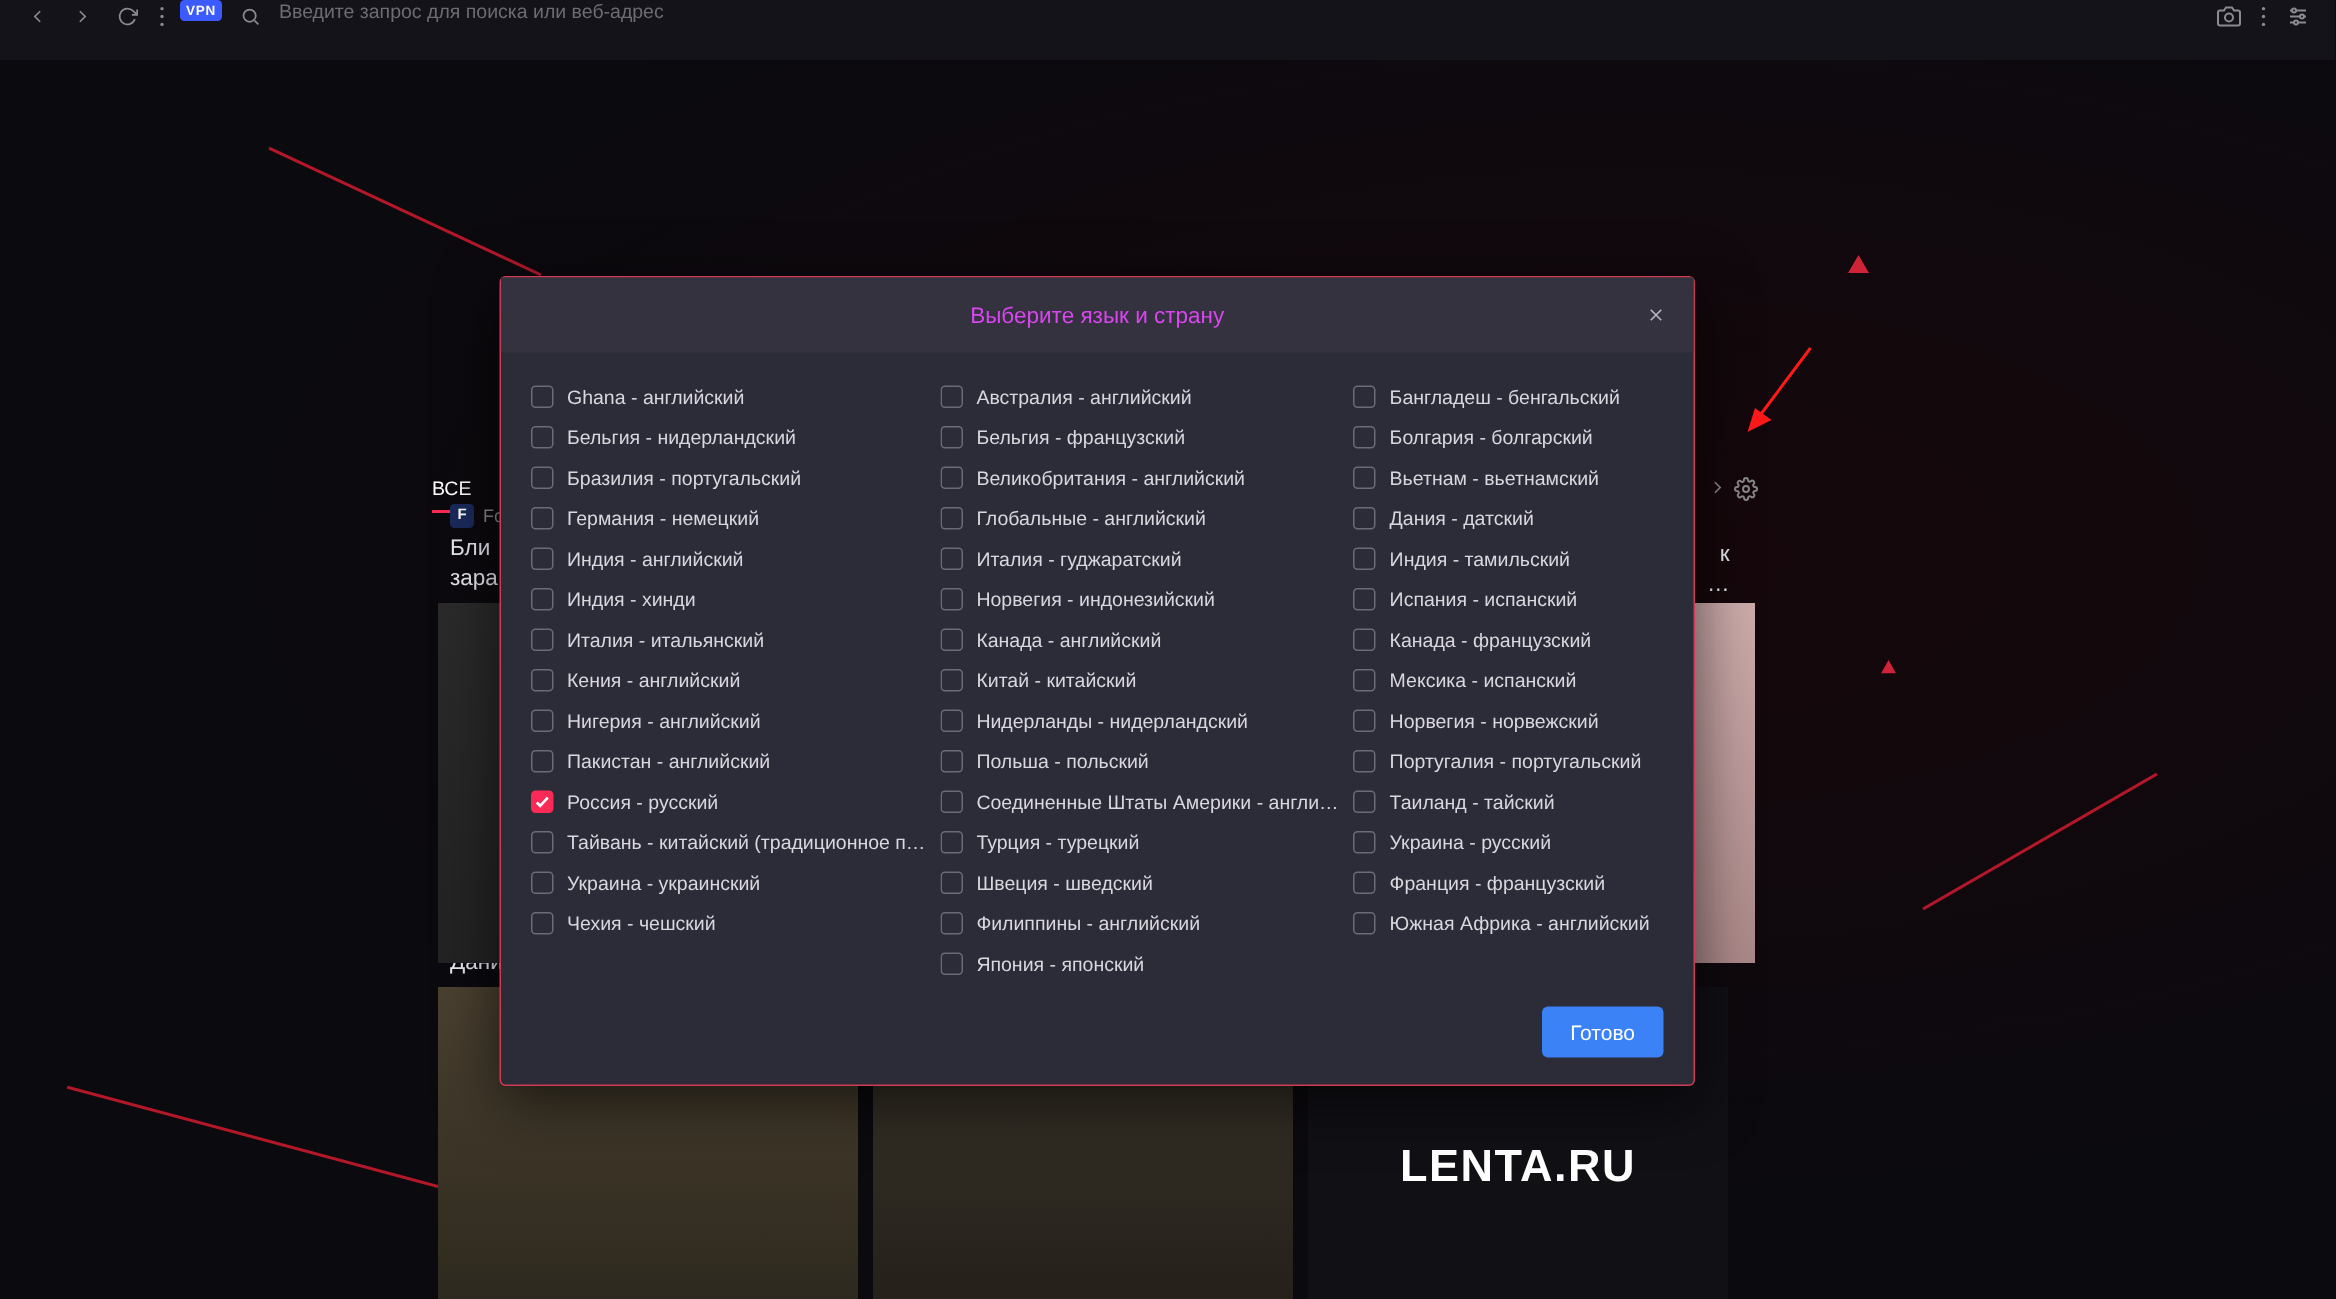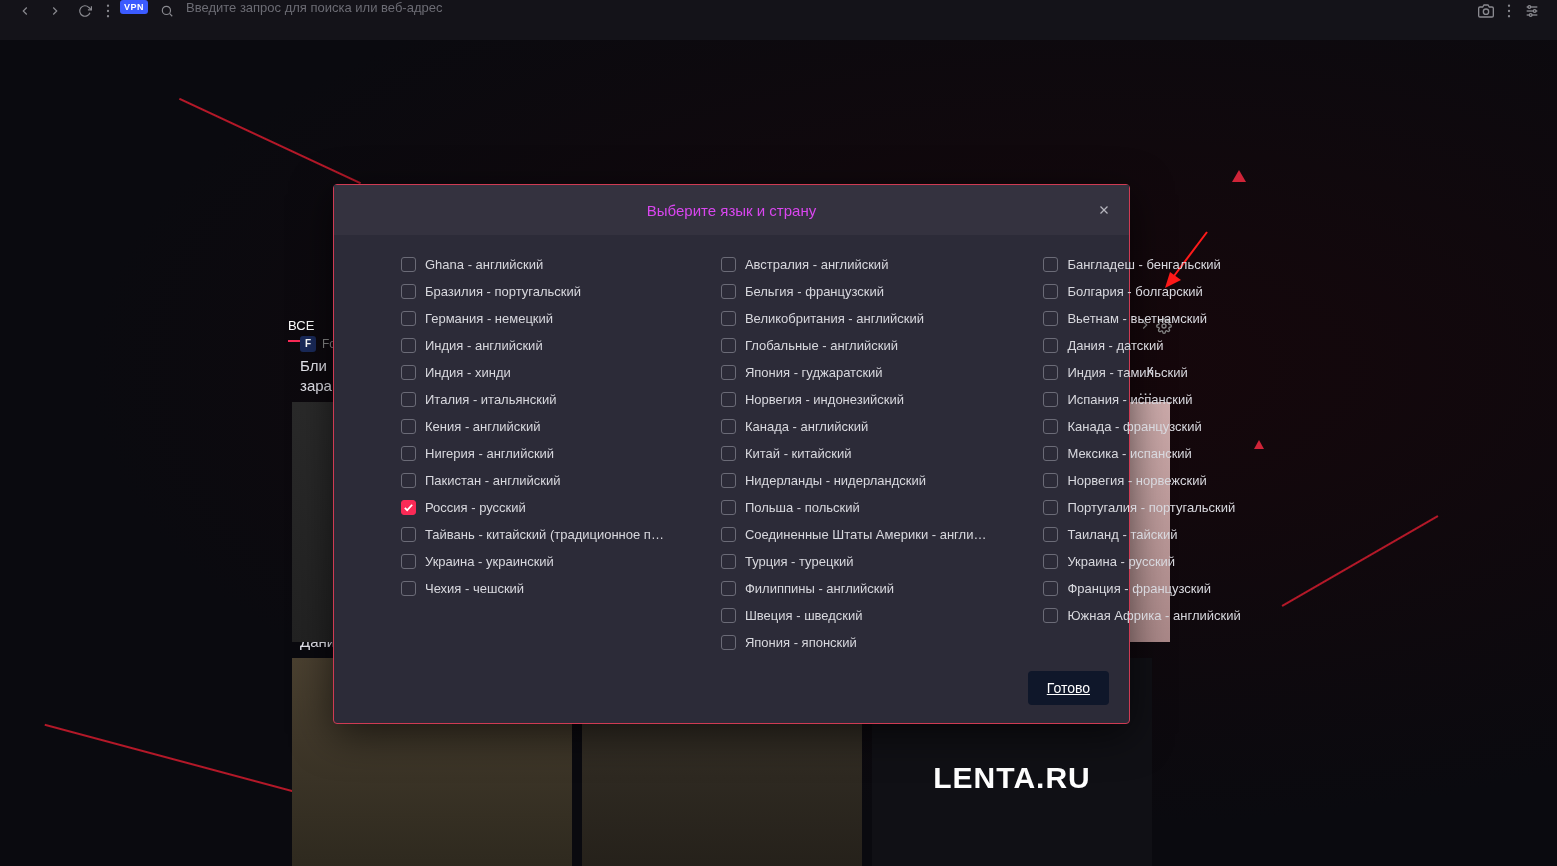--- a/index.html
+++ b/index.html
@@ -90,37 +90,37 @@
     padding: 18px 20px 8px 20px;
     display:grid;
     grid-template-columns: 1fr 1fr 1fr;
     column-gap: 10px;
   }
   .lang-col { display:flex; flex-direction:column; gap:5px; }
   .lang-item {
     display:flex; align-items:center; gap:9px;
     font-size:13px; color:#d8d8de; cursor:pointer;
     height:22px;
-    white-space:nowrap; overflow:hidden; text-overflow:ellipsis;margin-left:47px;
+    white-space:nowrap; overflow:hidden; text-overflow:ellipsis;
   }
   .chk {
     flex: 0 0 15px; width:15px; height:15px; border:1px solid #6b6b77; border-radius:3px;
     display:flex; align-items:center; justify-content:center;
     background: transparent;
   }
   .chk.checked { background:#fa2a56; border-color:#fa2a56; }
   .chk.checked svg { display:block; }
   .chk svg { display:none; width:11px; height:11px; }
 
   .modal-footer {
     display:flex; justify-content:flex-end; padding: 10px 20px 18px 20px;
   }
   .btn-done {
-    background:#0f172a; color:#fff; border:none;
-    padding: 9px 19px; font-size:14px; border-radius:4px; cursor:pointer;text-decoration:underline;
+    background:#3b82f6; color:#fff; border:none;
+    padding: 9px 19px; font-size:14px; border-radius:4px; cursor:pointer;
   }
 </style>
 </head>
 <body>
 
 <div class="toolbar">
   <div class="nav-btn">
     <svg width="14" height="14" viewBox="0 0 24 24" fill="none" stroke="currentColor" stroke-width="2">
         <polyline points="15 18 9 12 15 6"></polyline>
       </svg>
@@ -271,20 +271,24 @@
   </div>
   <div class="modal-body" id="lang-grid">
 
   <div class="lang-col">
         <label class="lang-item">
           <span class="chk"></span>
           <span>Ghana - английский</span>
         </label>
         <label class="lang-item">
           <span class="chk"></span>
+          <span>Бельгия - нидерландский</span>
+        </label>
+        <label class="lang-item">
+          <span class="chk"></span>
           <span>Бразилия - португальский</span>
         </label>
         <label class="lang-item">
           <span class="chk"></span>
           <span>Германия - немецкий</span>
         </label>
         <label class="lang-item">
           <span class="chk"></span>
           <span>Индия - английский</span>
         </label>
@@ -341,21 +345,21 @@
         <label class="lang-item">
           <span class="chk"></span>
           <span>Великобритания - английский</span>
         </label>
         <label class="lang-item">
           <span class="chk"></span>
           <span>Глобальные - английский</span>
         </label>
         <label class="lang-item">
           <span class="chk"></span>
-          <span>Япония - гуджаратский</span>
+          <span>Италия - гуджаратский</span>
         </label>
         <label class="lang-item">
           <span class="chk"></span>
           <span>Норвегия - индонезийский</span>
         </label>
         <label class="lang-item">
           <span class="chk"></span>
           <span>Канада - английский</span>
         </label>
         <label class="lang-item">
@@ -373,25 +377,25 @@
         <label class="lang-item">
           <span class="chk"></span>
           <span>Соединенные Штаты Америки - англи…</span>
         </label>
         <label class="lang-item">
           <span class="chk"></span>
           <span>Турция - турецкий</span>
         </label>
         <label class="lang-item">
           <span class="chk"></span>
+          <span>Швеция - шведский</span>
+        </label>
+        <label class="lang-item">
+          <span class="chk"></span>
           <span>Филиппины - английский</span>
-        </label>
-        <label class="lang-item">
-          <span class="chk"></span>
-          <span>Швеция - шведский</span>
         </label>
         <label class="lang-item">
           <span class="chk"></span>
           <span>Япония - японский</span>
         </label>
       </div>
       <div class="lang-col">
         <label class="lang-item">
           <span class="chk"></span>
           <span>Бангладеш - бенгальский</span>

